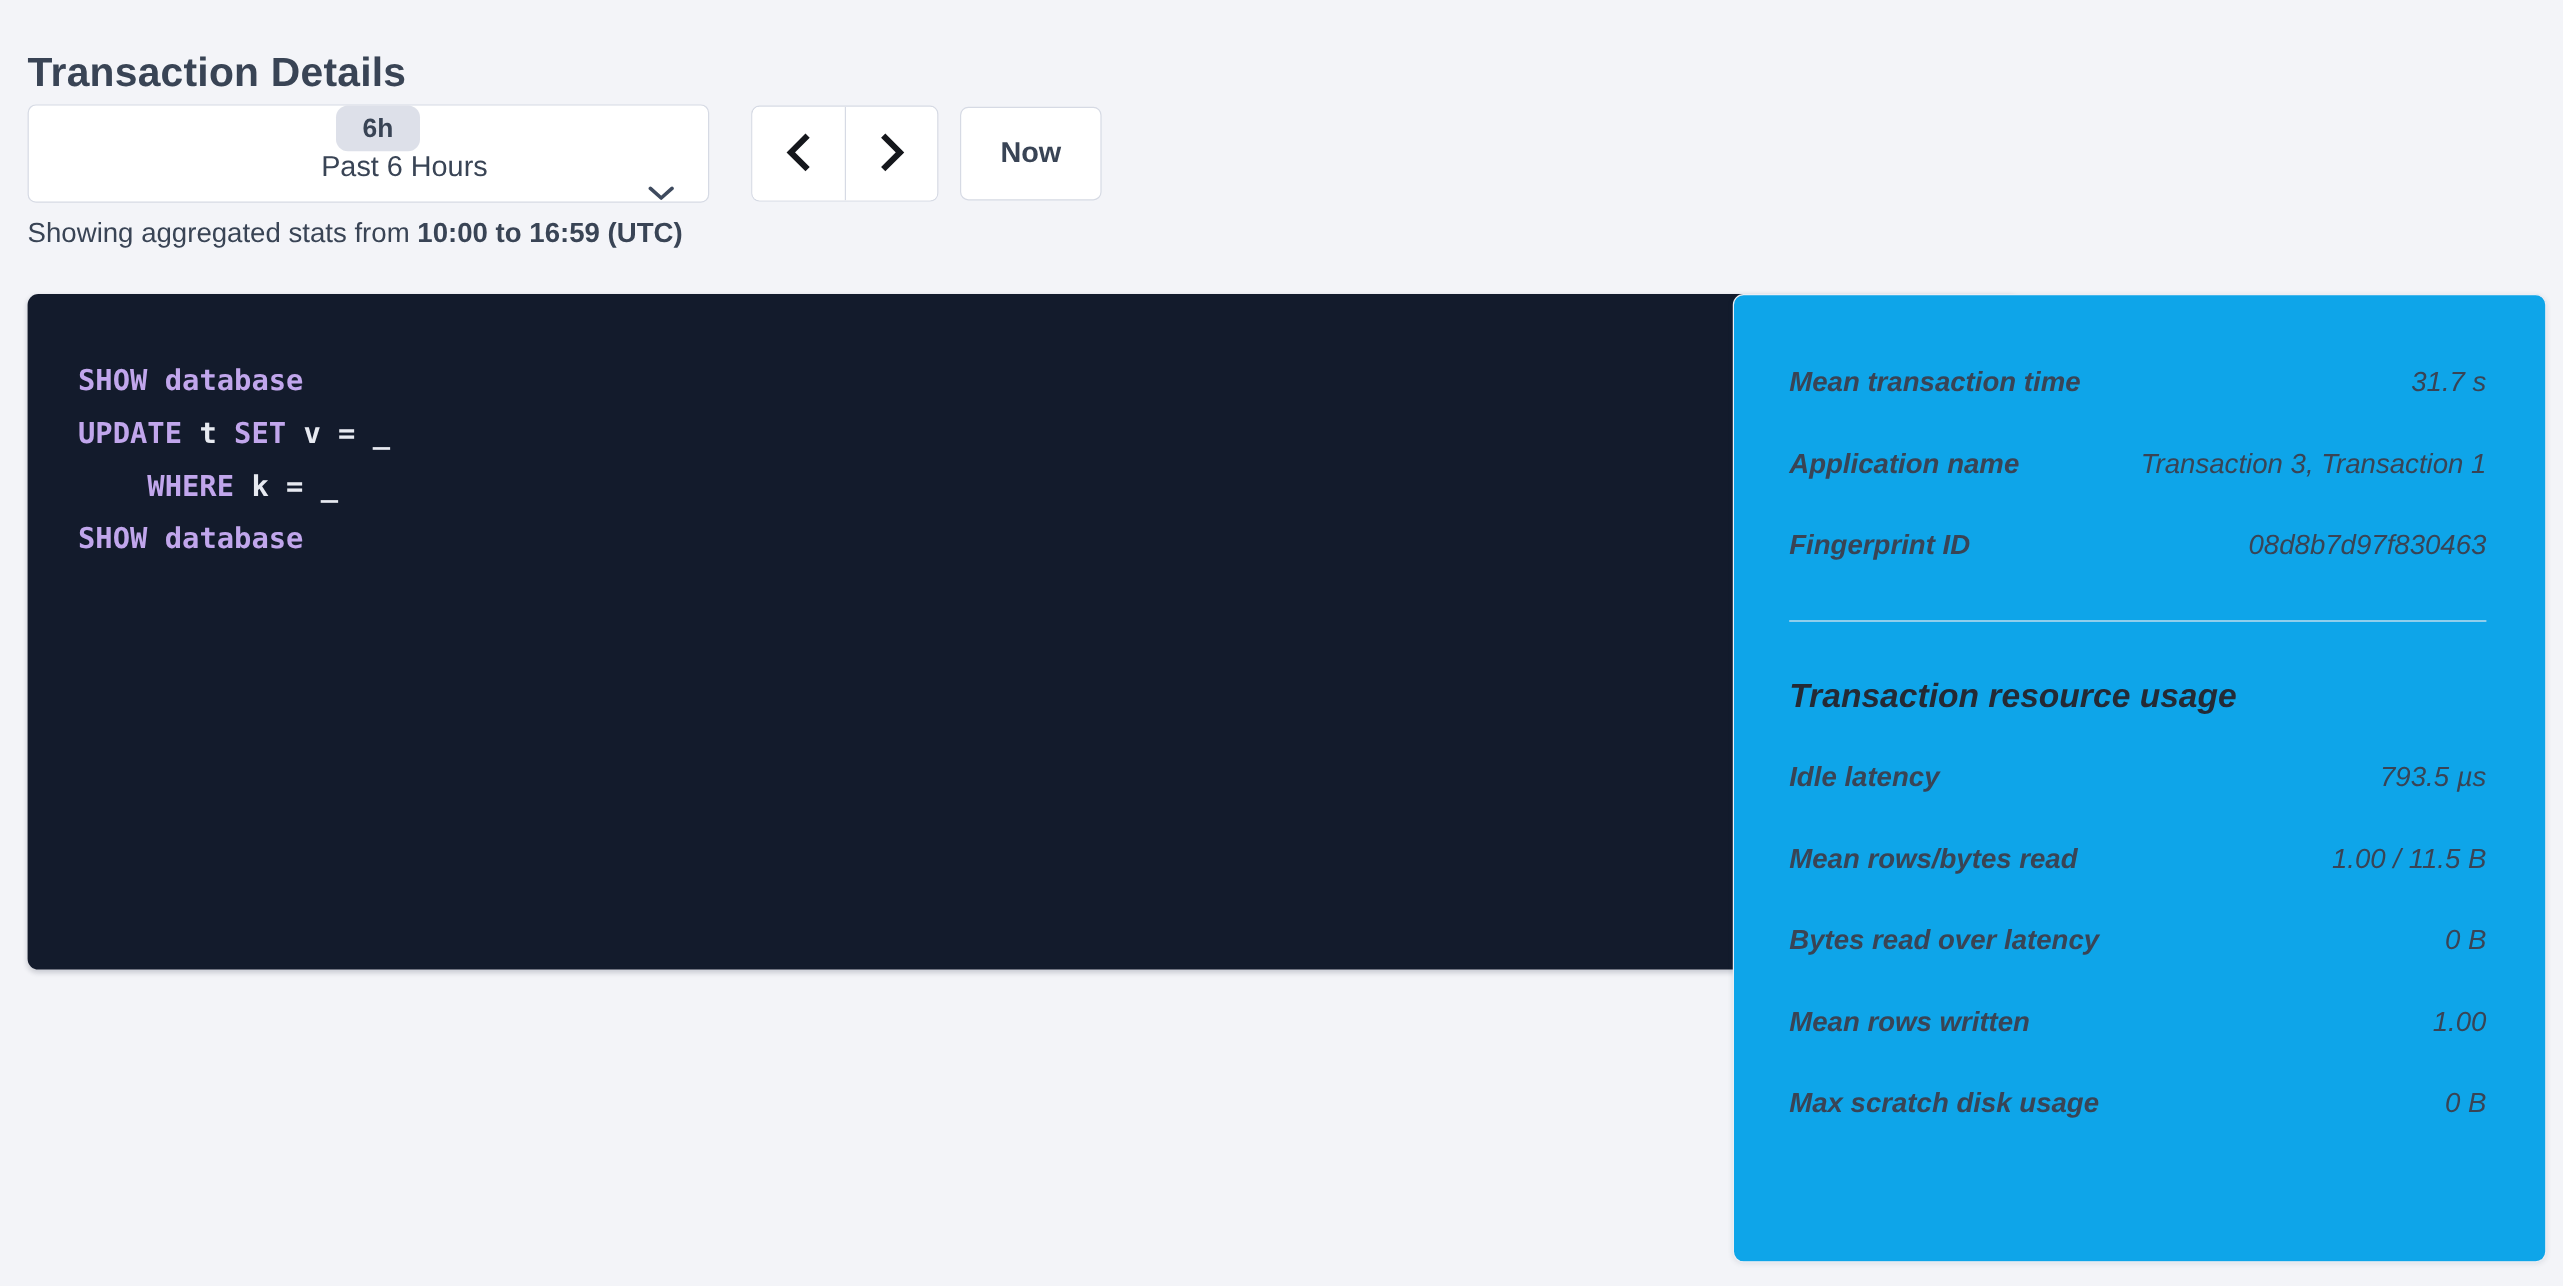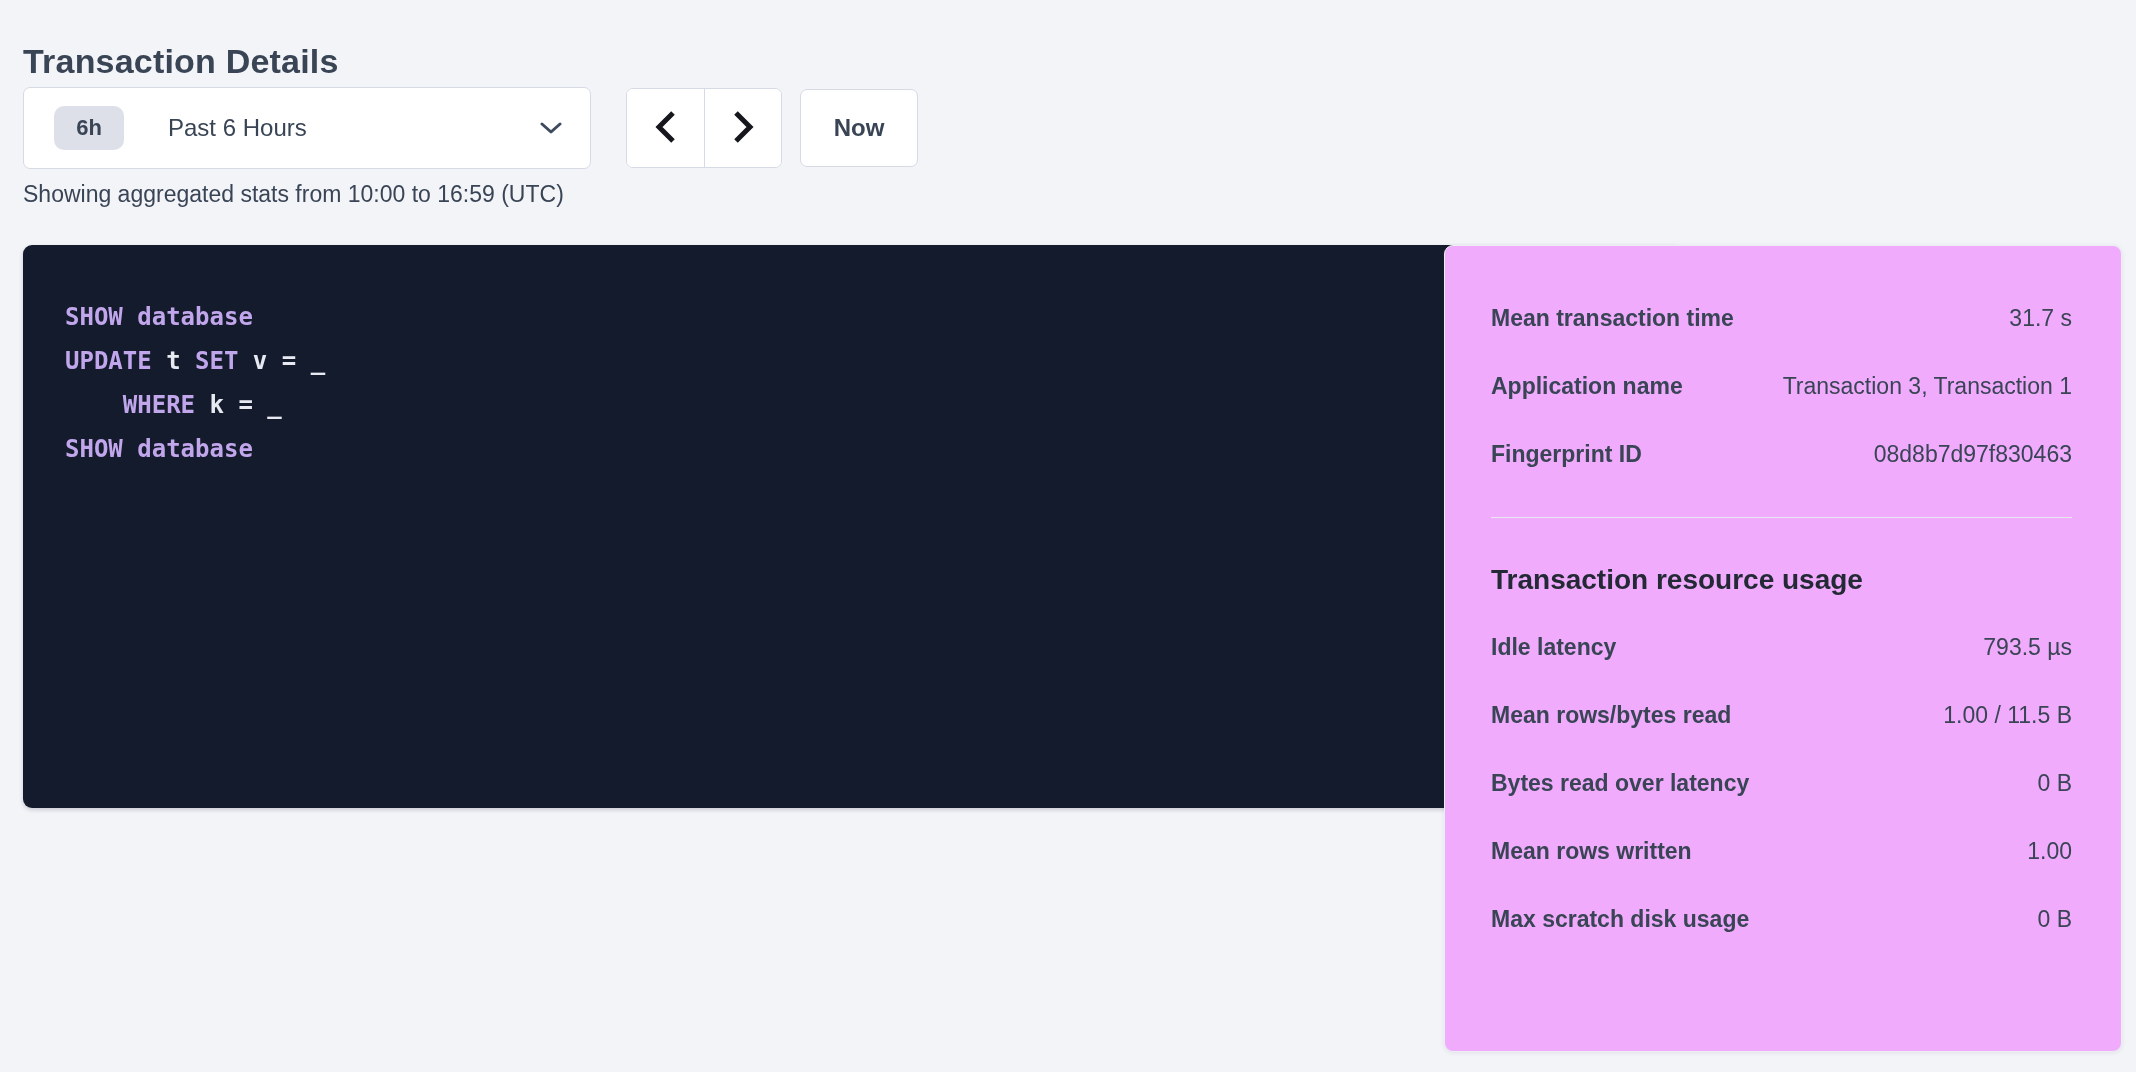--- a/index.html
+++ b/index.html
@@ -15,21 +15,21 @@
     letter-spacing:.2px;
   }
   
   .picker-row{
     position:absolute;left:23px;top:87px;height:82px;
     display:flex;align-items:center;
   }
   .range-dropdown{
     width:568px;height:82px;box-sizing:border-box;
     background:#FFFFFF;border:1px solid #D6DAE4;border-radius:7px;
-    display:flex;align-items:center;padding:0 28px 0 30px;cursor:pointer;
+    display:flex;align-items:center;padding:0 28px 0 44px;cursor:pointer;flex-direction:column;
   }
   .range-badge{
     background:#DDE0E9;border-radius:10px;
     height:44px;min-width:70px;box-sizing:border-box;
     display:flex;align-items:center;justify-content:center;
     font-size:22px;font-weight:700;color:#394455;padding:0 16px;
   }
   .range-label{
     margin-left:44px;font-size:24px;color:#394455;
   }
@@ -47,42 +47,43 @@
   .now-btn{
     margin-left:18px;width:118px;height:78px;box-sizing:border-box;
     background:#FFFFFF;border:1px solid #D6DAE4;border-radius:7px;
     font-family:"Liberation Sans", sans-serif;
     font-size:24px;font-weight:700;color:#394455;cursor:pointer;
   }
   .stats-caption{
     position:absolute;left:23px;top:181px;
     font-size:23px;color:#394455;
   }
-  .stats-caption b{font-weight:400;}
+  .stats-caption b{font-weight:700;}
   
   .sql-box{
     position:absolute;left:23px;top:245px;width:1660px;height:563px;
     box-sizing:border-box;background:#131B2C;border-radius:9px;
     padding:50px 30px 0 42px;
     box-shadow:0 2px 4px rgba(20,30,50,0.18);
   }
   .sql-code{
     font-family:"DejaVu Sans Mono","Liberation Mono",monospace;
     font-size:24px;line-height:44px;font-weight:700;
     white-space:pre;
   }
   .tok-kw{color:#C1A6EC;}
   .tok-id{color:#E7EAF1;}
   
   .details-card{
     position:absolute;left:1444px;top:245px;width:678px;height:807px;
-    box-sizing:border-box;background:#f0abfc;border-radius:9px;
+    box-sizing:border-box;background:#0ea5e9;border-radius:9px;
     border:1px solid #ECEEF4;
     box-shadow:0 1px 4px rgba(57,68,85,0.10);
     padding:38px 49px 0 46px;
+    font-style:italic;
   }
   .detail-row{
     height:68px;display:flex;align-items:center;justify-content:space-between;
   }
   .detail-label{font-size:23px;font-weight:700;color:#394455;}
   .detail-value{font-size:23px;font-weight:400;color:#394455;text-align:right;}
   .details-divider{border:none;border-top:1px solid #E7E9EF;margin:29px 0 0;}
   .section-title{
     margin:42px 0 13px;font-size:28px;font-weight:700;color:#242A35;
     line-height:40px;

